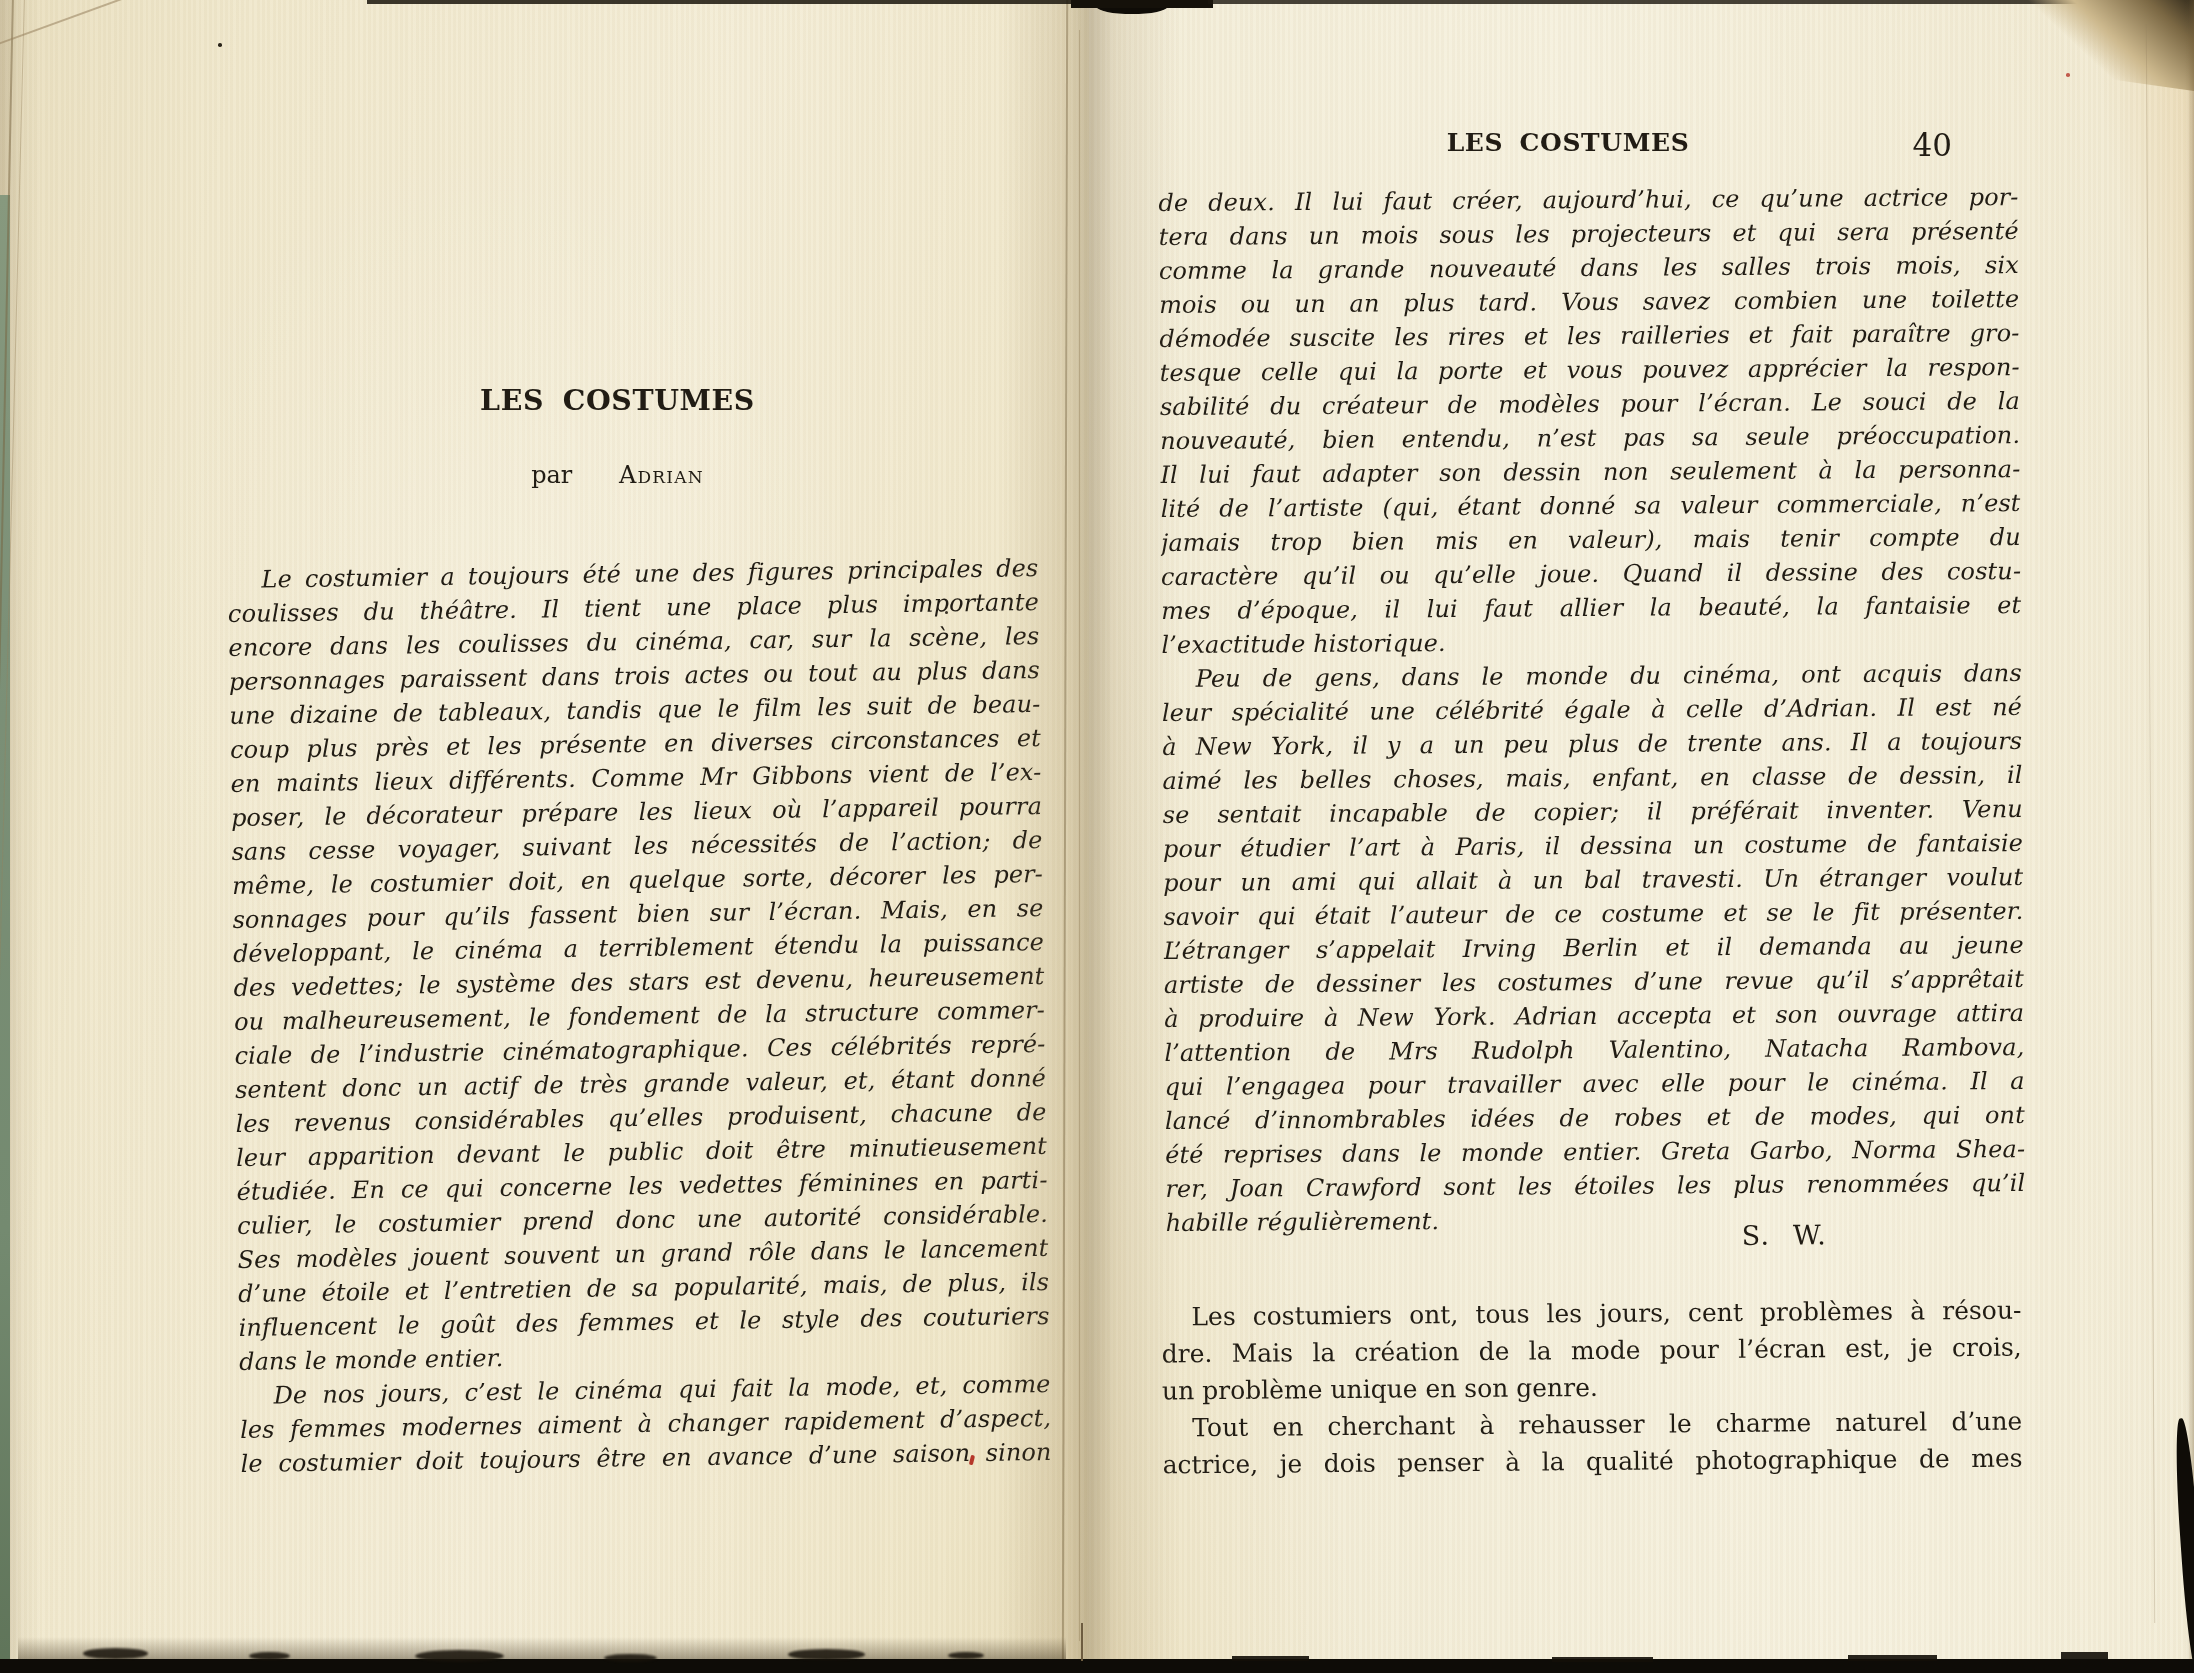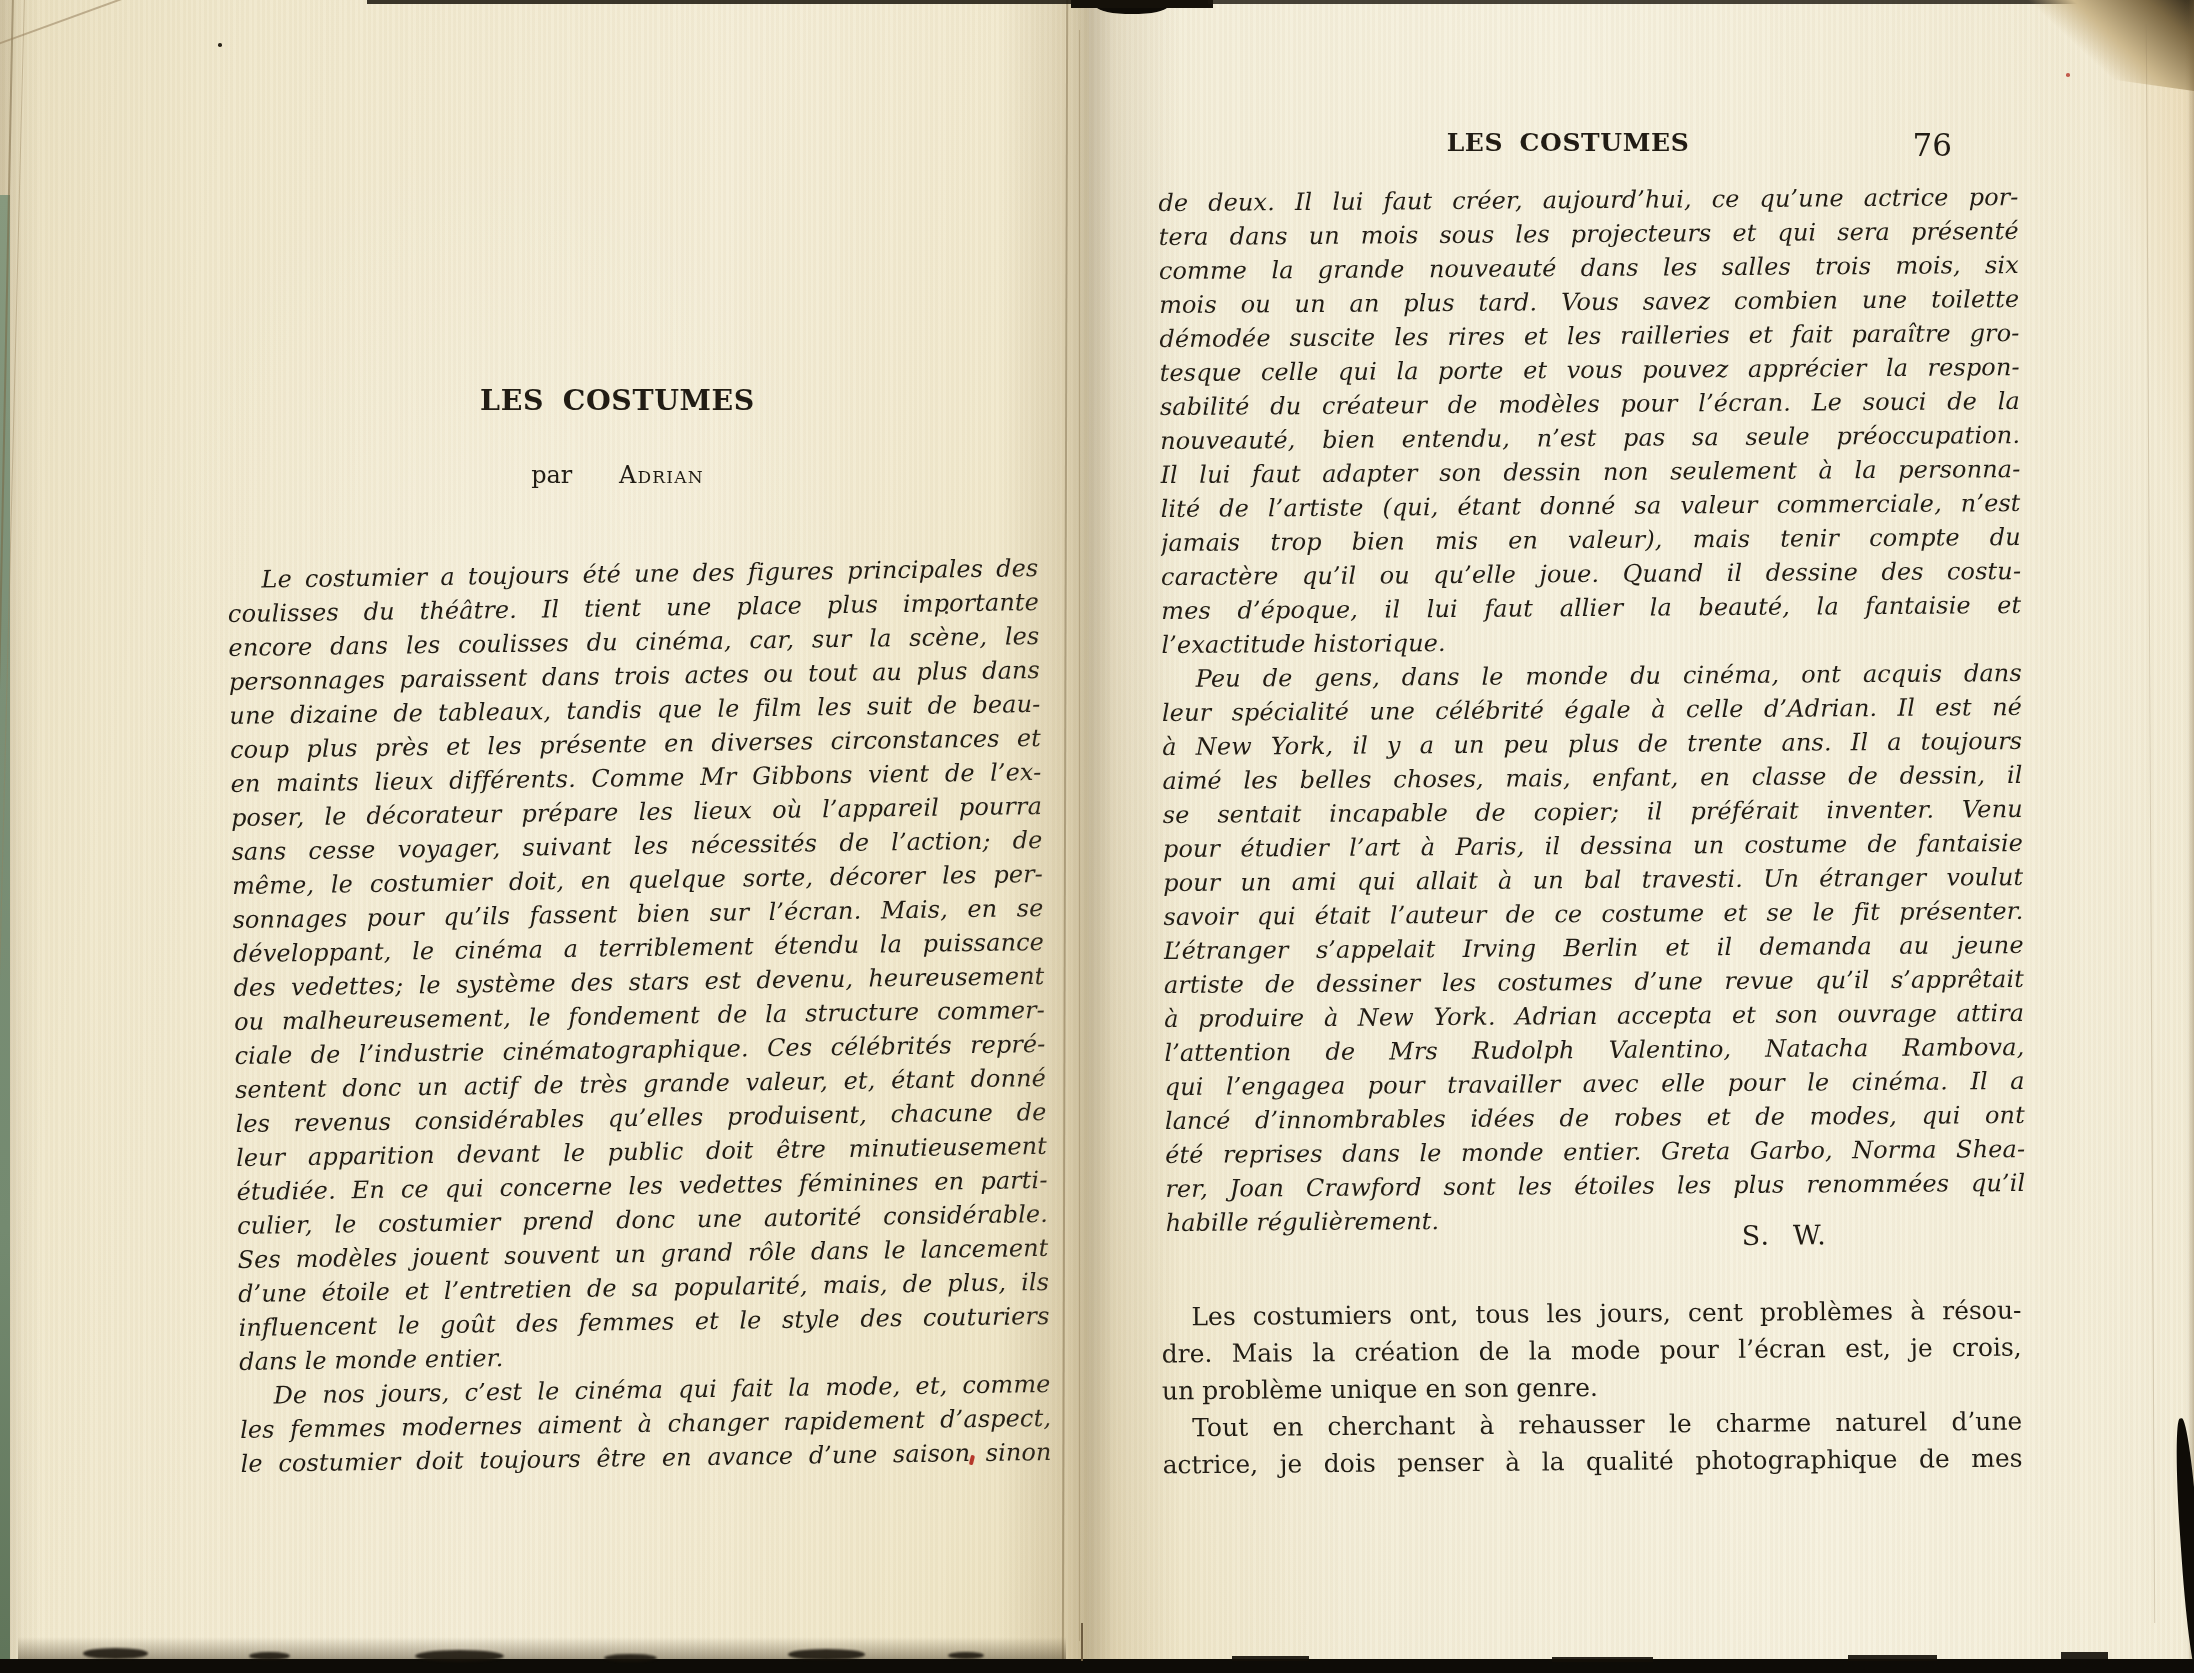--- a/index.html
+++ b/index.html
@@ -137,21 +137,21 @@
       </div>
       <div>
         <div class="line indent">De nos jours, c’est le cinéma qui fait la mode, et, comme</div>
         <div class="line">les femmes modernes aiment à changer rapidement d’aspect,</div>
         <div class="line">le costumier doit toujours être en avance d’une saison sinon</div>
       </div>
     </div>
 
   <div id="right-header">
     <span class="running-head">LES COSTUMES</span>
-    <span id="right-page-number">76</span>
+    <span id="right-page-number">40</span>
   </div>
   <div id="right-body" class="italic-body">
       <div>
         <div class="line">de deux. Il lui faut créer, aujourd’hui, ce qu’une actrice por-</div>
         <div class="line">tera dans un mois sous les projecteurs et qui sera présenté</div>
         <div class="line">comme la grande nouveauté dans les salles trois mois, six</div>
         <div class="line">mois ou un an plus tard. Vous savez combien une toilette</div>
         <div class="line">démodée suscite les rires et les railleries et fait paraître gro-</div>
         <div class="line">tesque celle qui la porte et vous pouvez apprécier la respon-</div>
         <div class="line">sabilité du créateur de modèles pour l’écran. Le souci de la</div>

